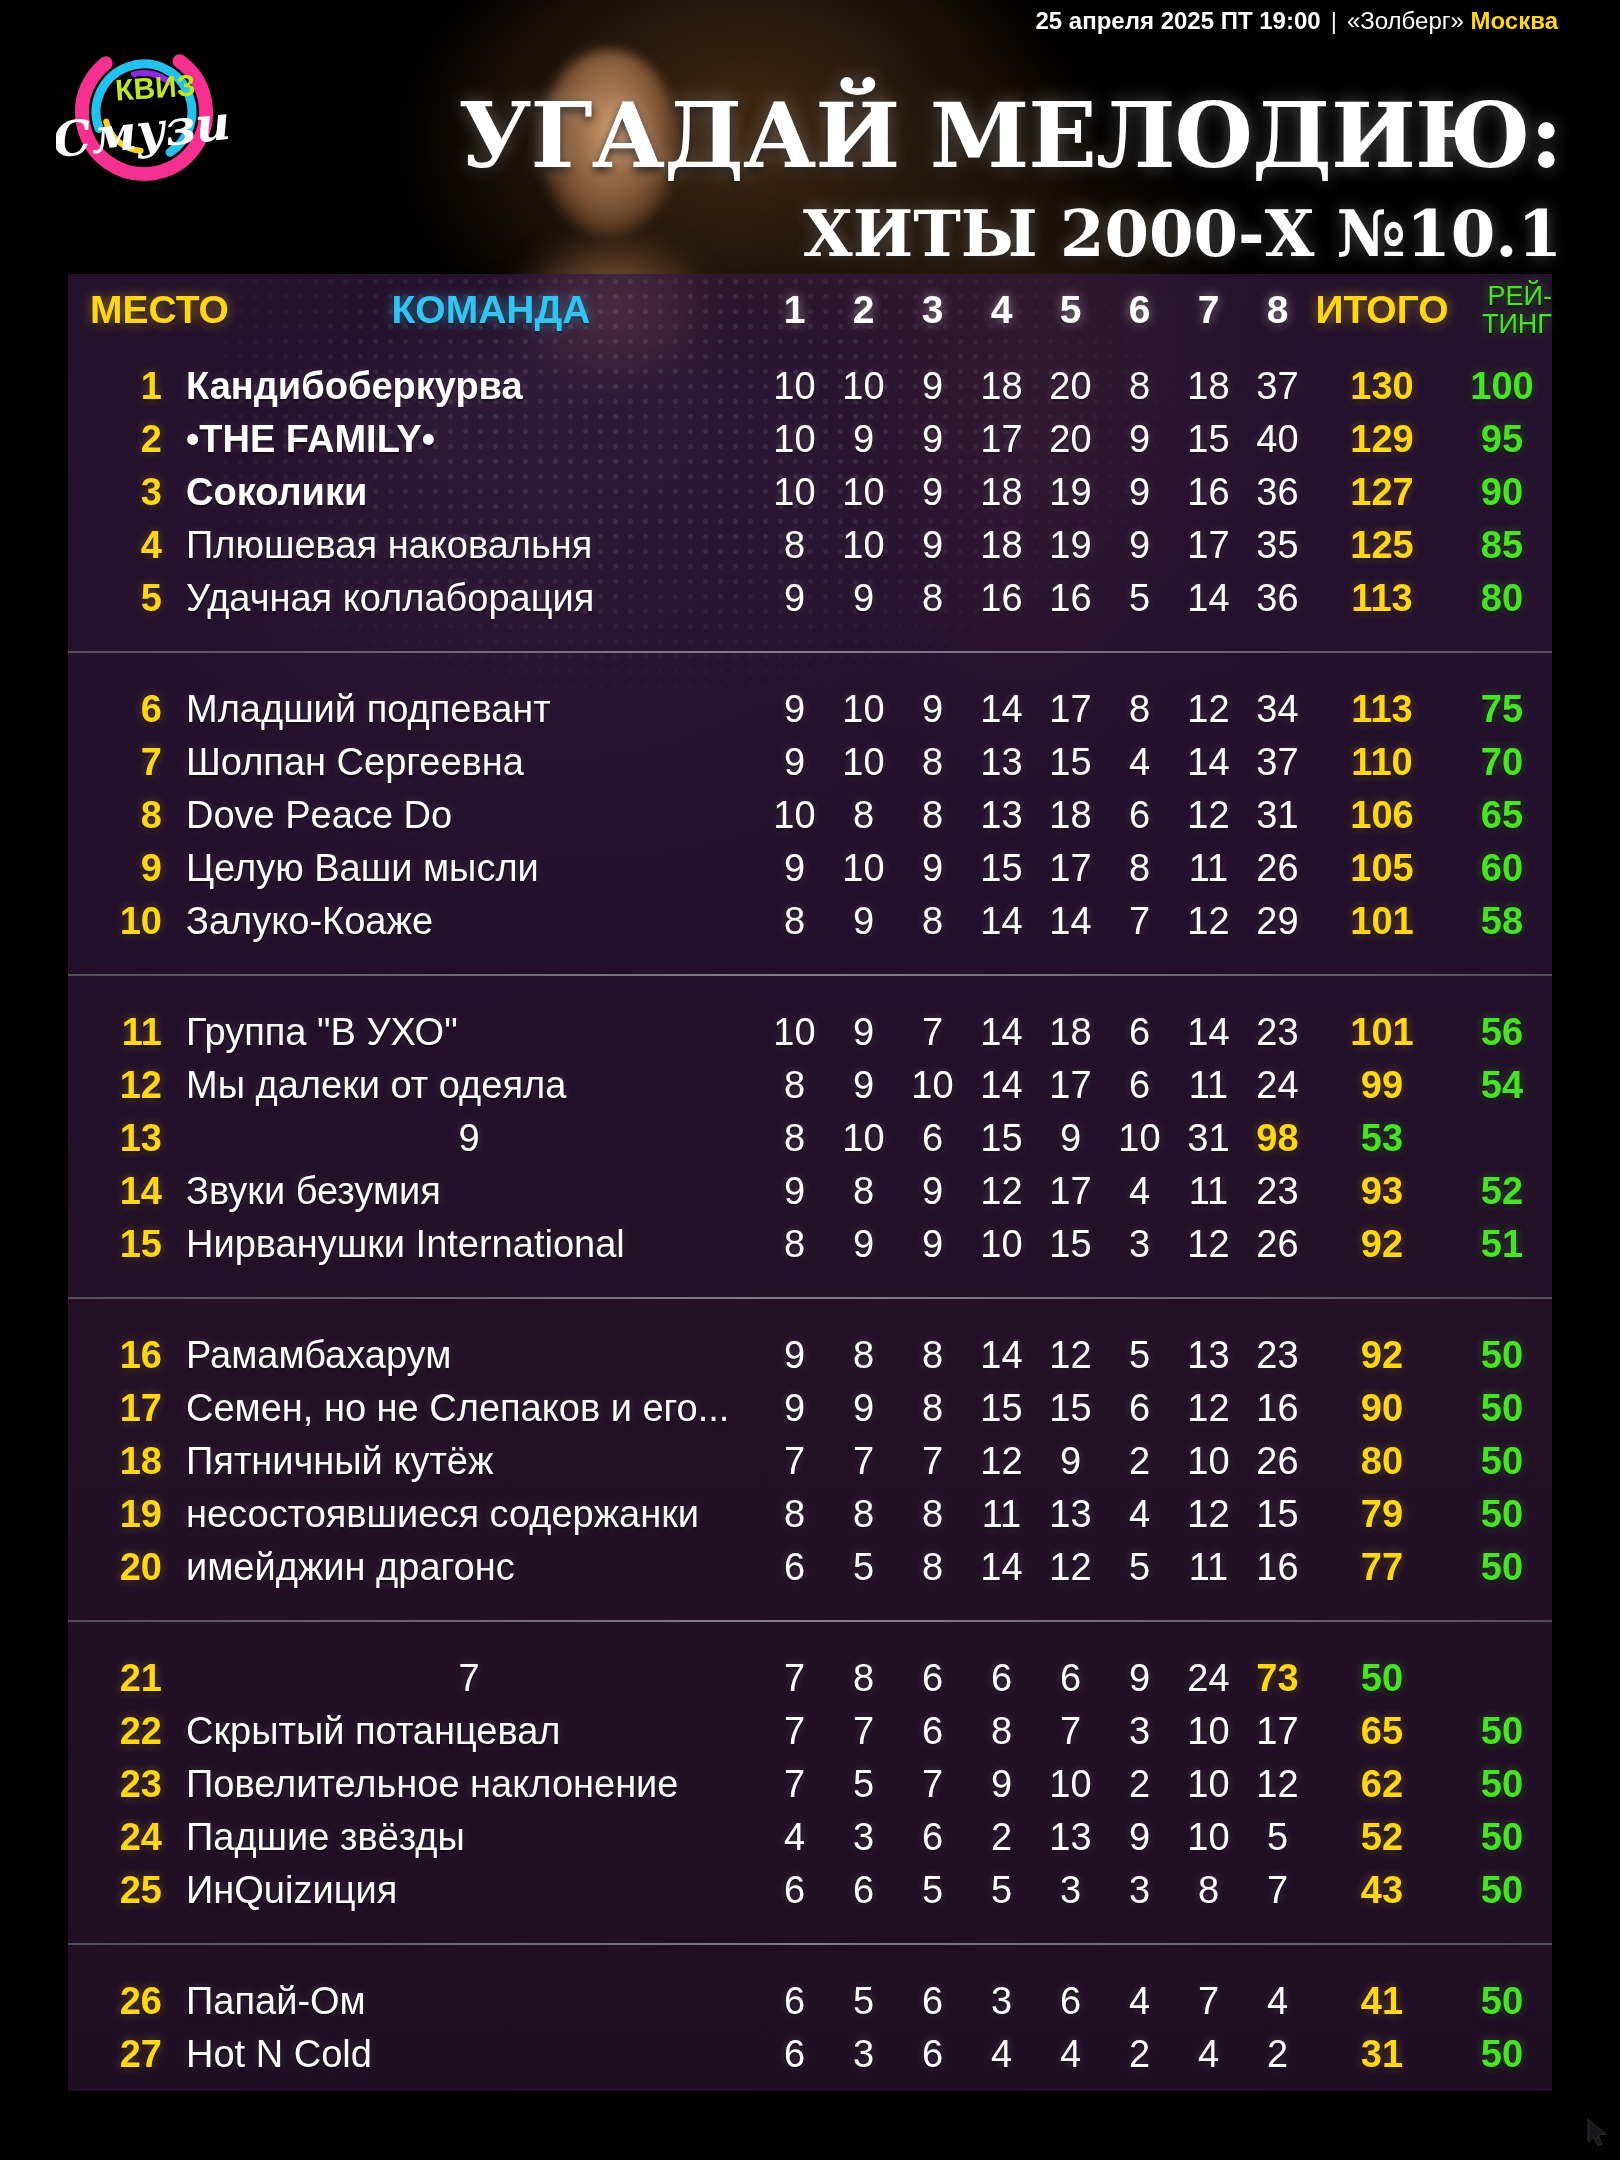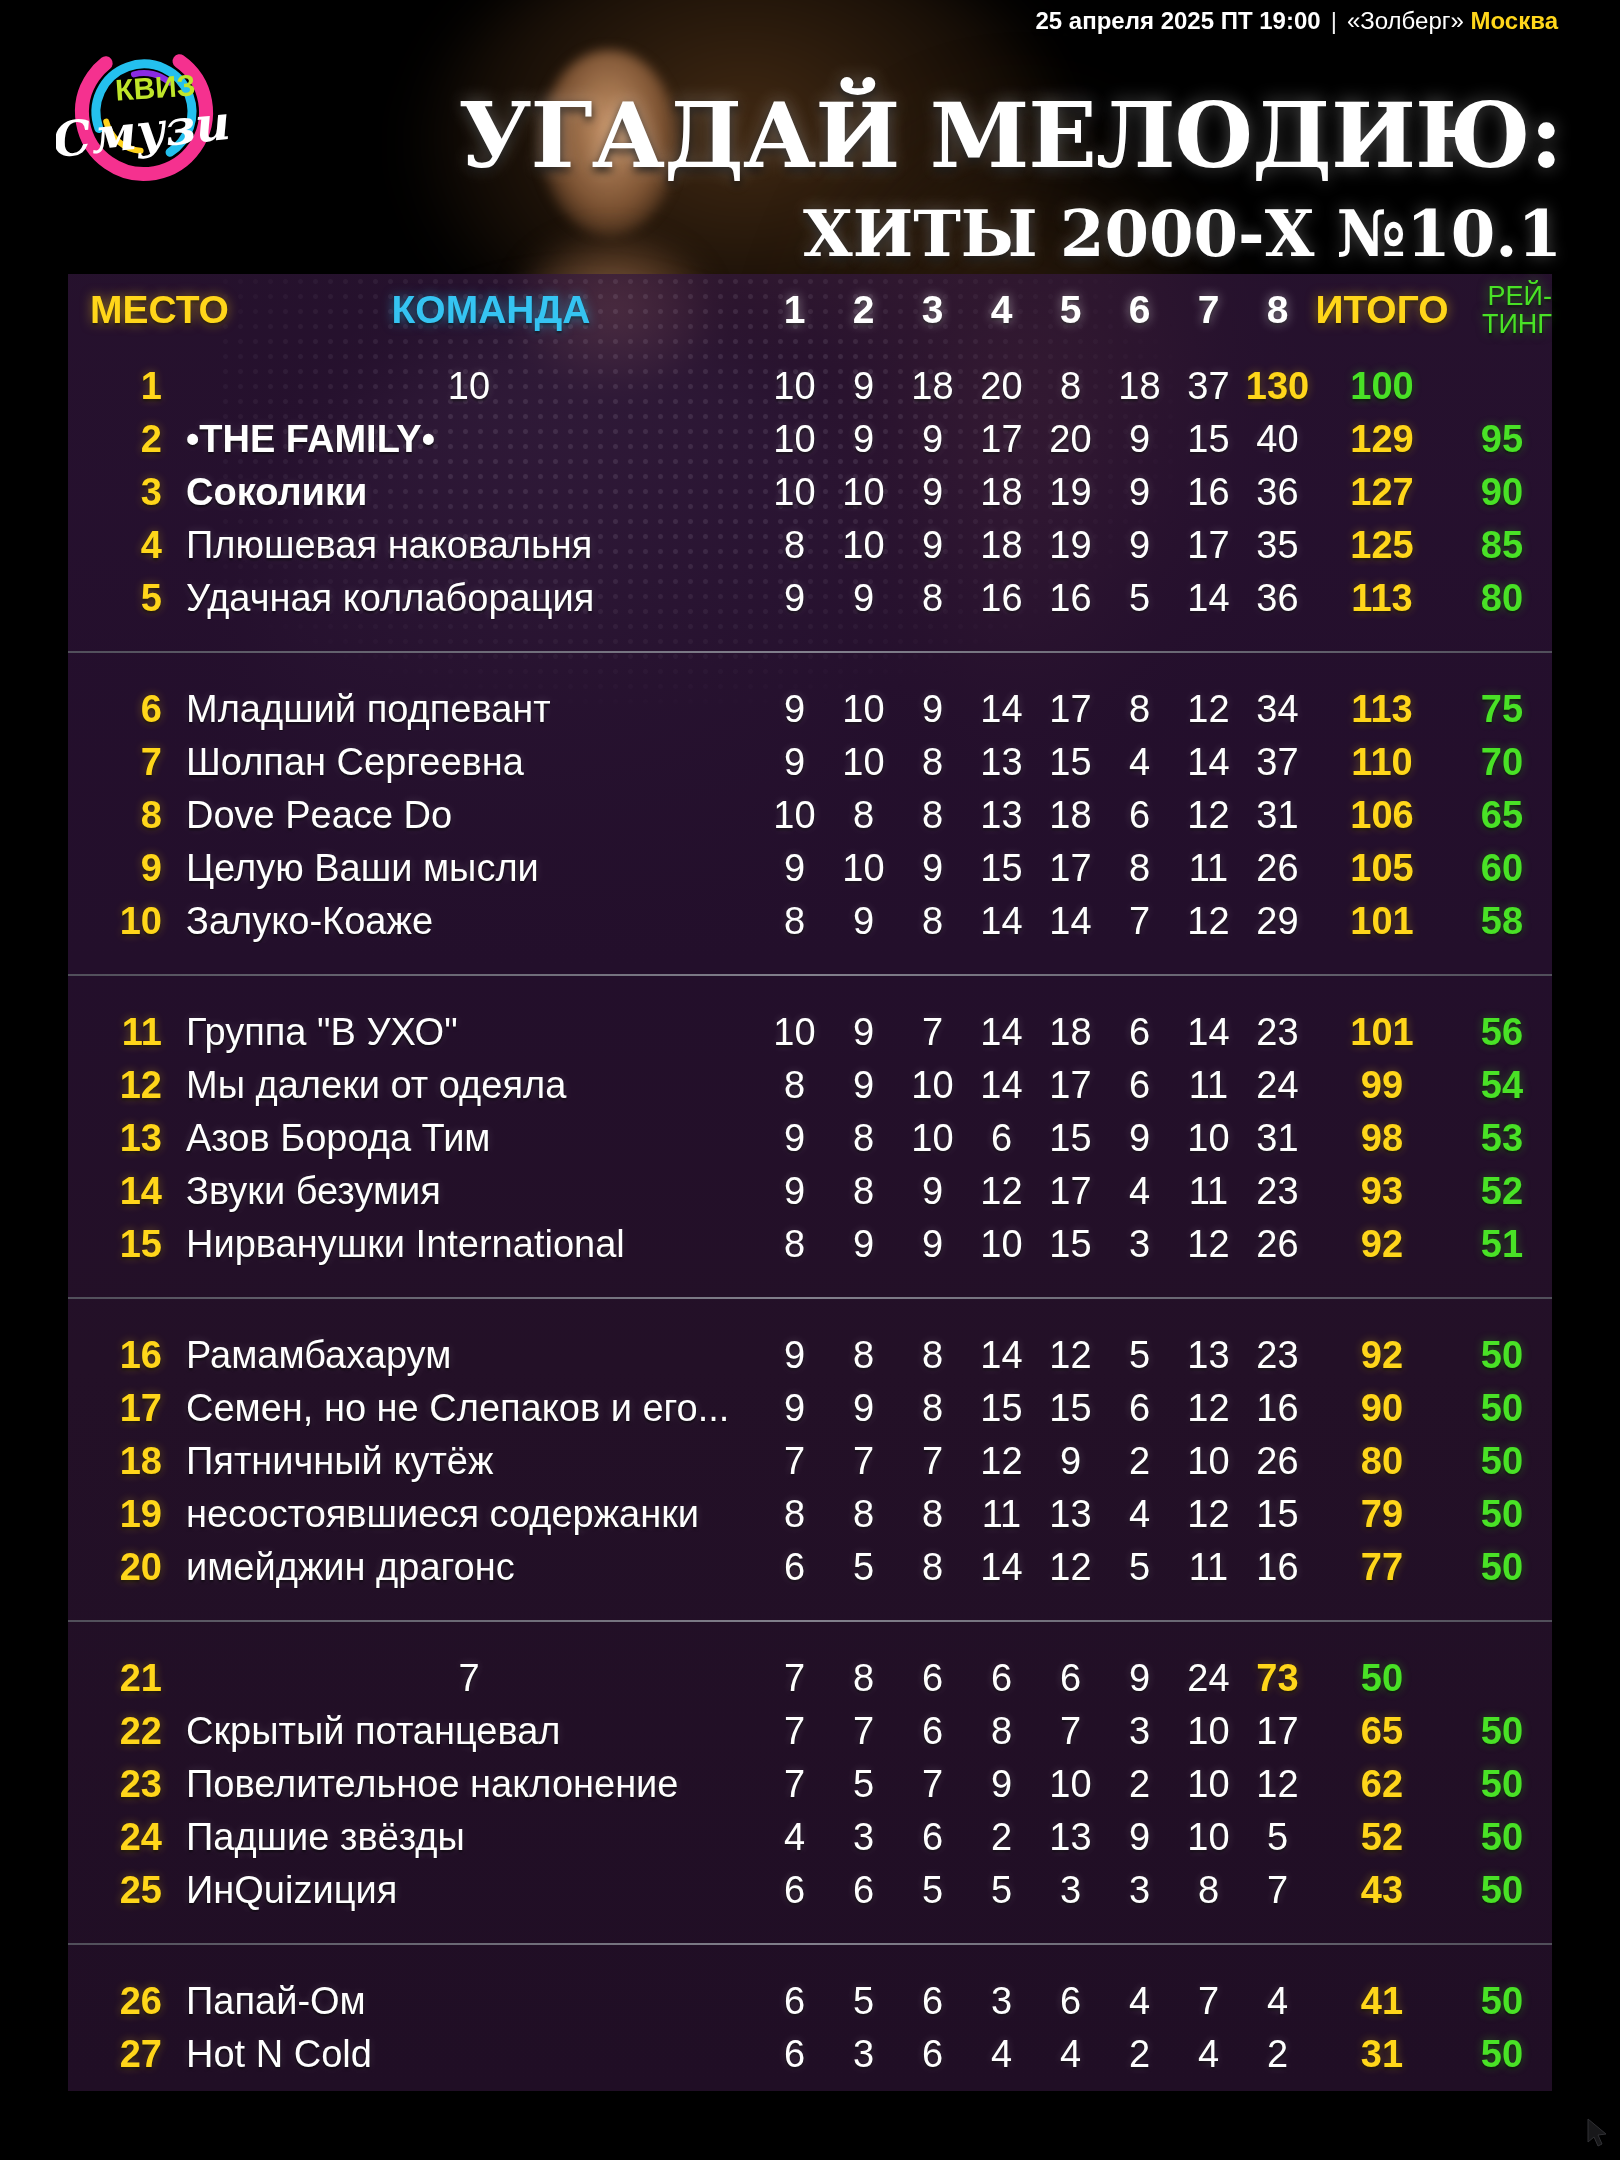--- a/index.html
+++ b/index.html
@@ -129,20 +129,21 @@
         <div class="h-round">8</div>
         <div class="h-total">ИТОГО</div>
         <div class="h-rating">
           <span>РЕЙ-</span>
           <span>ТИНГ</span>
         </div>
       </div>
       <div id="teams-list">
           <div class="grid-row team-row top3">
     <div class="c-place">1</div>
+    <div class="c-name">Кандибоберкурва</div>
     <div class="c-round">10</div>
     <div class="c-round">10</div>
     <div class="c-round">9</div>
     <div class="c-round">18</div>
     <div class="c-round">20</div>
     <div class="c-round">8</div>
     <div class="c-round">18</div>
     <div class="c-round">37</div>
     <div class="c-total">130</div>
     <div class="c-rating">100</div>
@@ -298,21 +299,20 @@
     <div class="c-round">14</div>
     <div class="c-round">17</div>
     <div class="c-round">6</div>
     <div class="c-round">11</div>
     <div class="c-round">24</div>
     <div class="c-total">99</div>
     <div class="c-rating">54</div>
   </div>
           <div class="grid-row team-row">
     <div class="c-place">13</div>
-    <div class="c-name">Азов Борода Тим</div>
     <div class="c-round">9</div>
     <div class="c-round">8</div>
     <div class="c-round">10</div>
     <div class="c-round">6</div>
     <div class="c-round">15</div>
     <div class="c-round">9</div>
     <div class="c-round">10</div>
     <div class="c-round">31</div>
     <div class="c-total">98</div>
     <div class="c-rating">53</div>

